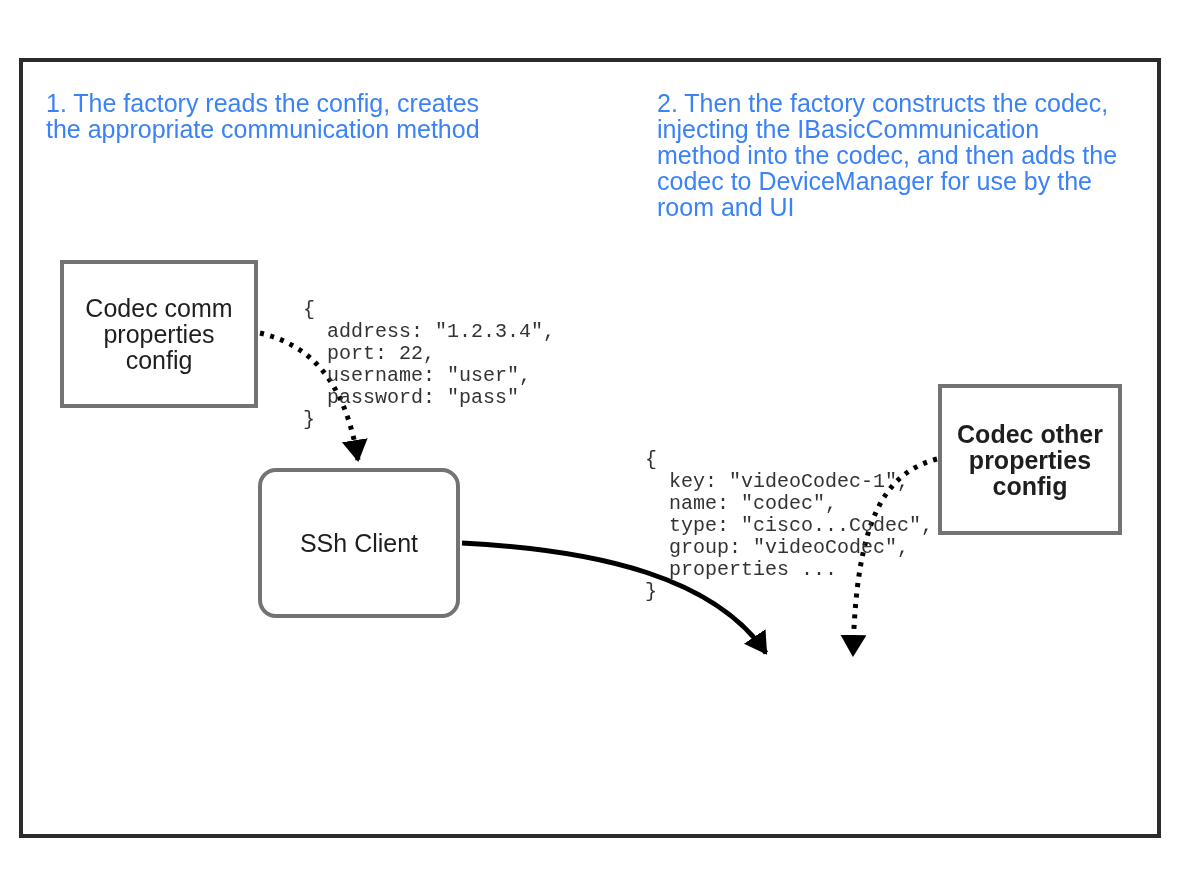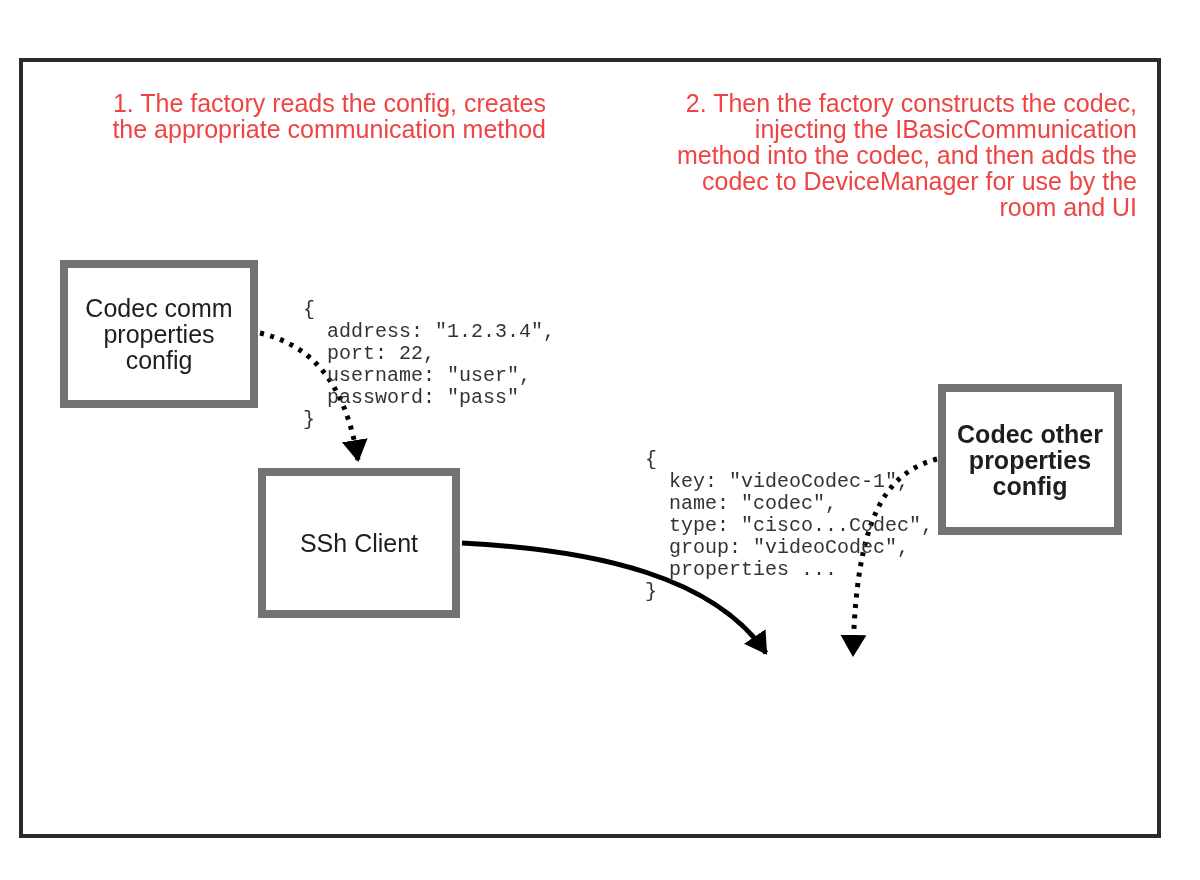--- a/index.html
+++ b/index.html
@@ -32,41 +32,40 @@
     top: 0;
     width: 1200px;
     height: 880px;
     pointer-events: none;
   }
   .note {
     position: absolute;
     font-size: 25px;
     line-height: 26px;
     white-space: pre-line;
-    color: #ef4444;
-    text-align: right;
+    color: #3b82f6;
   }
   .note-step1 { left: 46px;  top: 90px;  width: 500px; }
   .note-step2 { left: 657px; top: 90px;  width: 480px; }
   .note-endpoint { left: 943px; top: 688px; width: 220px; }
   .box {
     position: absolute;
-    border: 8px solid #737373;
+    border: 4px solid #737373;
     background: #ffffff;
     box-sizing: border-box;
     display: flex;
     align-items: center;
     justify-content: center;
     text-align: center;
     font-size: 25px;
     line-height: 26px;
     white-space: pre-line;
   }
   .box-comm  { left: 60px;  top: 260px; width: 198px; height: 148px; }
-  .box-ssh   { left: 258px; top: 468px; width: 202px; height: 150px; }
+  .box-ssh   { left: 258px; top: 468px; width: 202px; height: 150px; border-radius: 18px; }
   .box-other { left: 938px; top: 384px; width: 184px; height: 151px; font-weight: bold; }
   .box-cisco { left: 710px; top: 663px; width: 202px; height: 150px; }
   .code {
     position: absolute;
     margin: 0;
     font-family: "Liberation Mono", monospace;
     font-size: 20px;
     line-height: 22px;
     white-space: pre;
     color: #333333;

